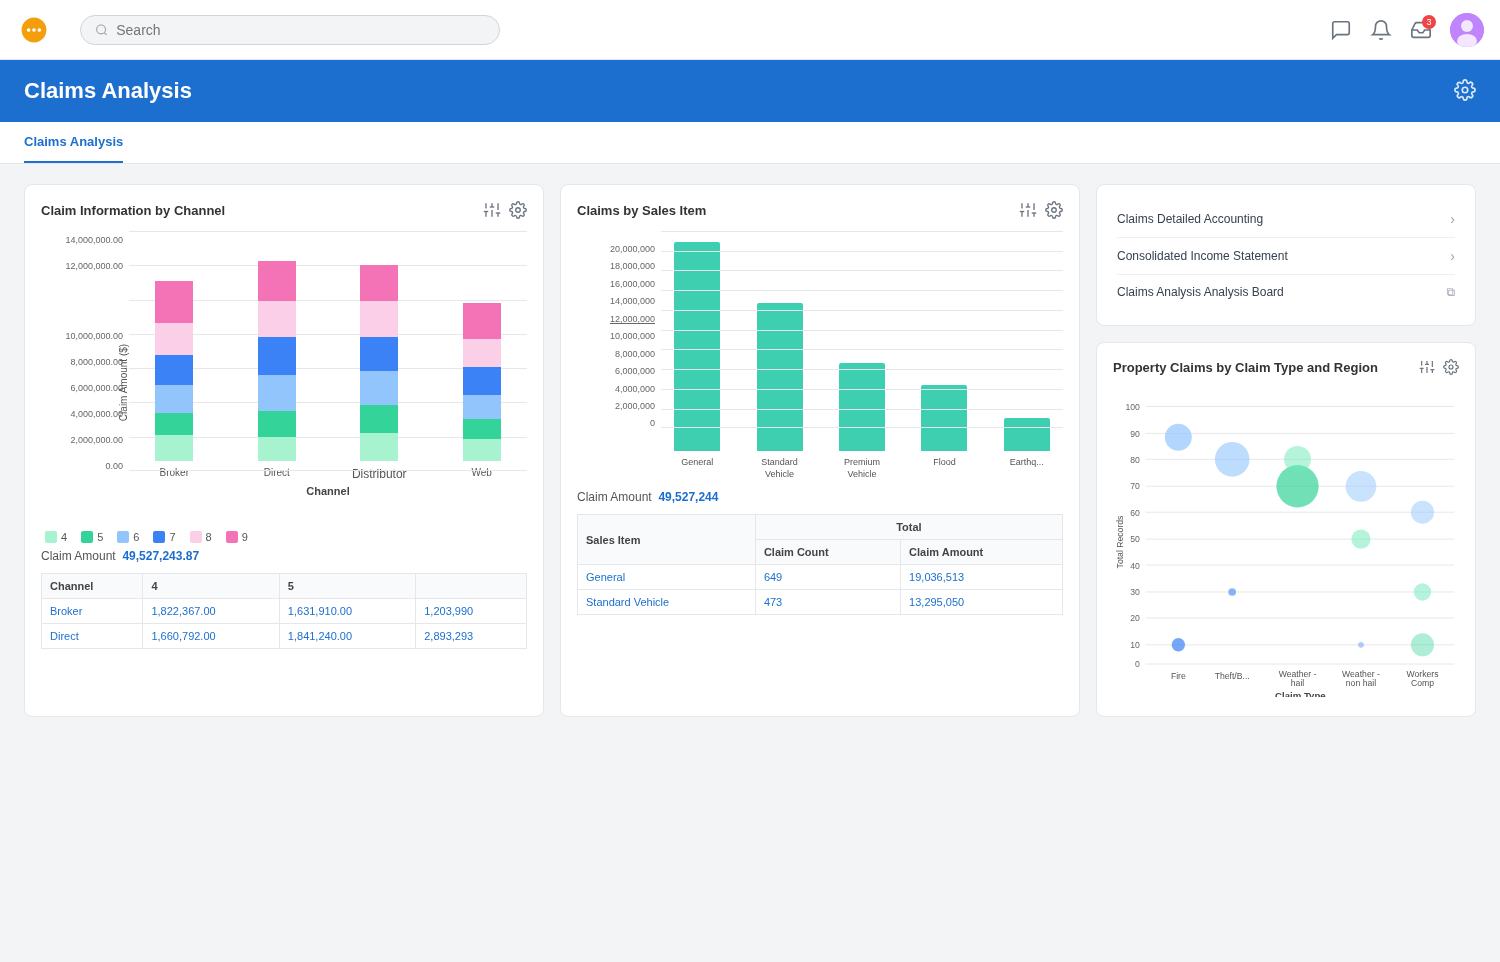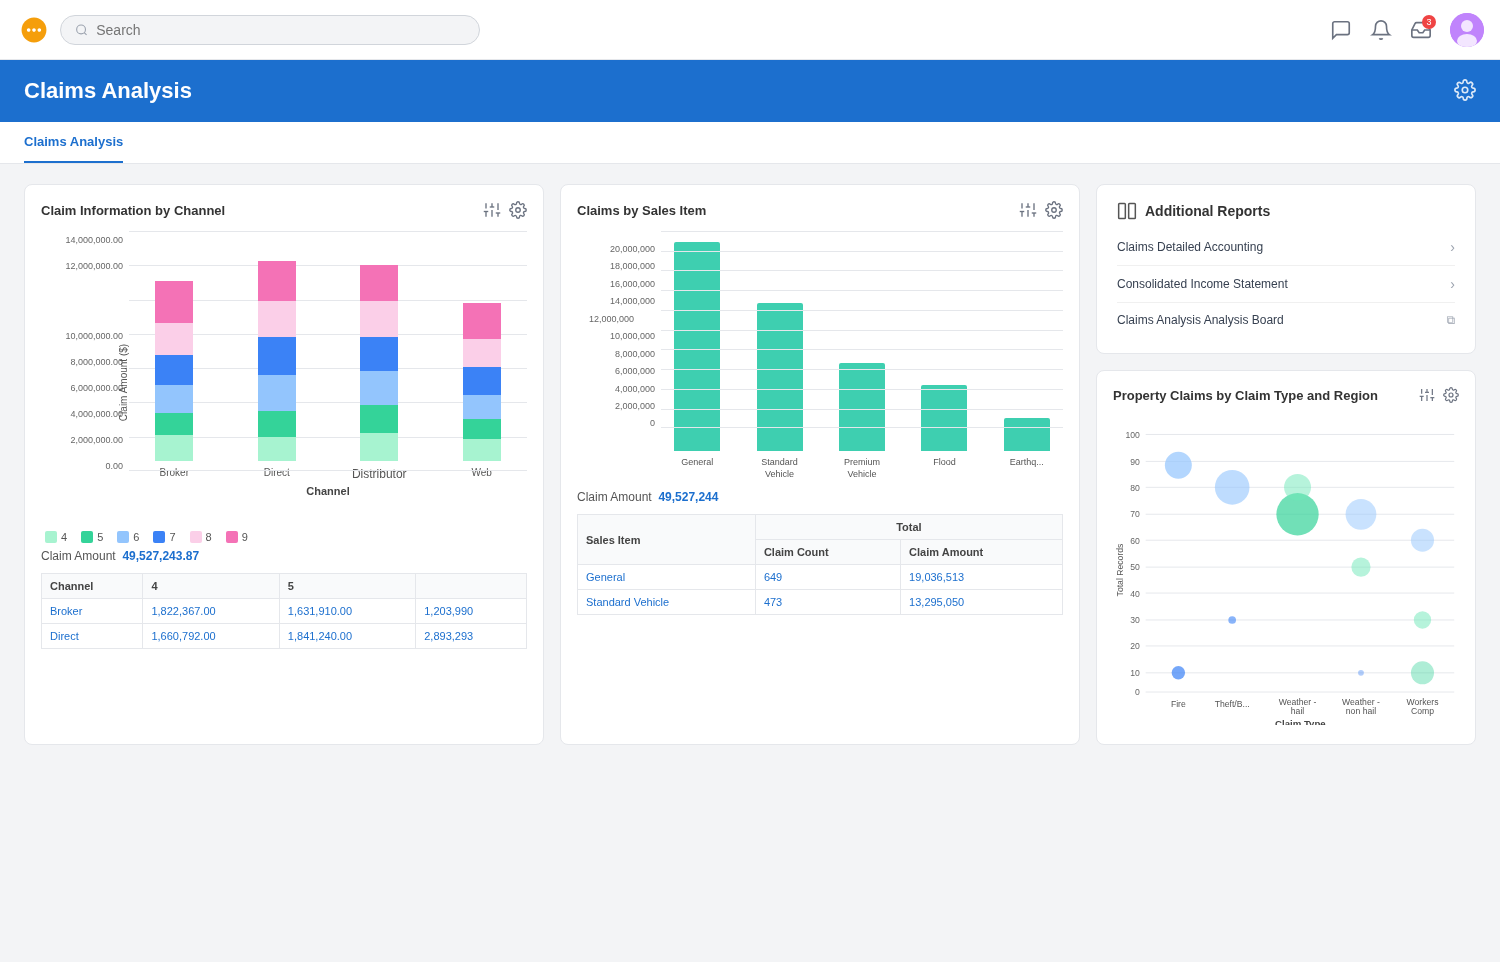--- a/index.html
+++ b/index.html
@@ -1,19 +1,19 @@
 <!DOCTYPE html>
 <html><head>
   <meta charset="utf-8">
   <style>
     * { box-sizing: border-box; margin: 0; padding: 0; }
     body { font-family: -apple-system, BlinkMacSystemFont, 'Segoe UI', Arial, sans-serif; background: #f3f4f6; font-size: 13px; color: #333; }
 
     
-    .top-nav { background: #fff; height: 60px; display: flex; align-items: center; padding: 0 16px; border-bottom: 1px solid #e5e7eb; gap: 8px; }
+    .top-nav { background: #fff; height: 60px; display: flex; align-items: center; padding: 0 16px; border-bottom: 1px solid #e5e7eb; gap: 28px; }
     .logo { width: 36px; height: 36px; display: flex; align-items: center; justify-content: center; }
     .logo svg { width: 32px; height: 32px; }
     .search-bar { flex: 1; max-width: 420px; display: flex; align-items: center; background: #f3f4f6; border: 1px solid #d1d5db; border-radius: 20px; padding: 6px 14px; gap: 8px; }
     .search-bar input { border: none; background: transparent; outline: none; font-size: 14px; color: #555; width: 100%; }
     .nav-icons { margin-left: auto; display: flex; align-items: center; gap: 18px; }
     .nav-icon { width: 22px; height: 22px; color: #6b7280; cursor: pointer; position: relative; display: flex; align-items: center; justify-content: center; }
     .badge { position: absolute; top: -4px; right: -4px; background: #ef4444; color: #fff; border-radius: 50%; width: 14px; height: 14px; font-size: 9px; display: flex; align-items: center; justify-content: center; }
     .avatar { width: 34px; height: 34px; border-radius: 50%; background: #c084fc; overflow: hidden; cursor: pointer; display: flex; align-items: center; justify-content: center; }
 
     
@@ -313,21 +313,21 @@
       </div>
     </div>
 
     <div style="position:relative; margin-left:12px;">
       <div style="display:flex; align-items:stretch;">
         <div style="display:flex; flex-direction:column; justify-content:space-between; width:72px; padding-bottom:52px; padding-top:4px;margin-top:9px;">
           <span style="font-size:9px;color:#666;text-align:right;padding-right:6px;">20,000,000</span>
           <span style="font-size:9px;color:#666;text-align:right;padding-right:6px;">18,000,000</span>
           <span style="font-size:9px;color:#666;text-align:right;padding-right:6px;">16,000,000</span>
           <span style="font-size:9px;color:#666;text-align:right;padding-right:6px;">14,000,000</span>
-          <span style="font-size:9px;color:#666;padding-right:6px;">12,000,000</span>
+          <span style="font-size:9px;color:#666;text-align:right;padding-right:6px;text-decoration:underline;">12,000,000</span>
           <span style="font-size:9px;color:#666;text-align:right;padding-right:6px;">10,000,000</span>
           <span style="font-size:9px;color:#666;text-align:right;padding-right:6px;">8,000,000</span>
           <span style="font-size:9px;color:#666;text-align:right;padding-right:6px;">6,000,000</span>
           <span style="font-size:9px;color:#666;text-align:right;padding-right:6px;">4,000,000</span>
           <span style="font-size:9px;color:#666;text-align:right;padding-right:6px;">2,000,000</span>
           <span style="font-size:9px;color:#666;text-align:right;padding-right:6px;">0</span>
         </div>
         <div style="flex:1; position:relative;">
 
           <div style="position:absolute;top:0;left:0;right:0;bottom:52px;pointer-events:none;">
@@ -397,27 +397,20 @@
           <td>473</td>
           <td>13,295,050</td>
         </tr>
       </tbody>
     </table>
   </div>
 
   <div class="right-col">
 
     <div class="additional-reports-card">
-      <div class="additional-reports-header">
-        <svg width="20" height="20" viewBox="0 0 24 24" fill="none" stroke="#555" stroke-width="1.8">
-          <rect x="2" y="3" width="8" height="18" rx="1"></rect>
-          <rect x="14" y="3" width="8" height="18" rx="1"></rect>
-        </svg>
-        <h3>Additional Reports</h3>
-      </div>
       <div>
         <div class="report-item">
           <span class="report-link">Claims Detailed Accounting</span>
           <span class="report-arrow">›</span>
         </div>
         <div class="report-item">
           <span class="report-link">Consolidated Income Statement</span>
           <span class="report-arrow">›</span>
         </div>
         <div class="report-item" style="border-bottom:none;">

